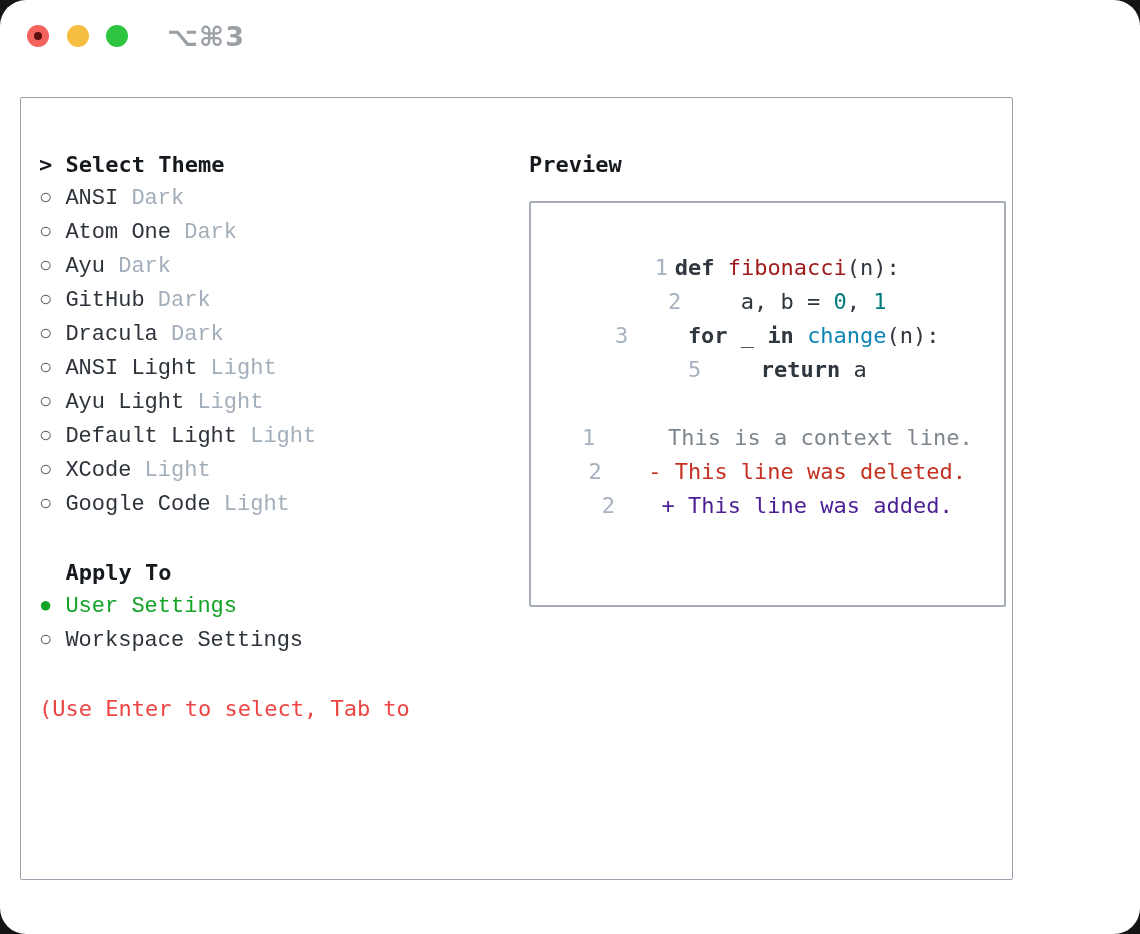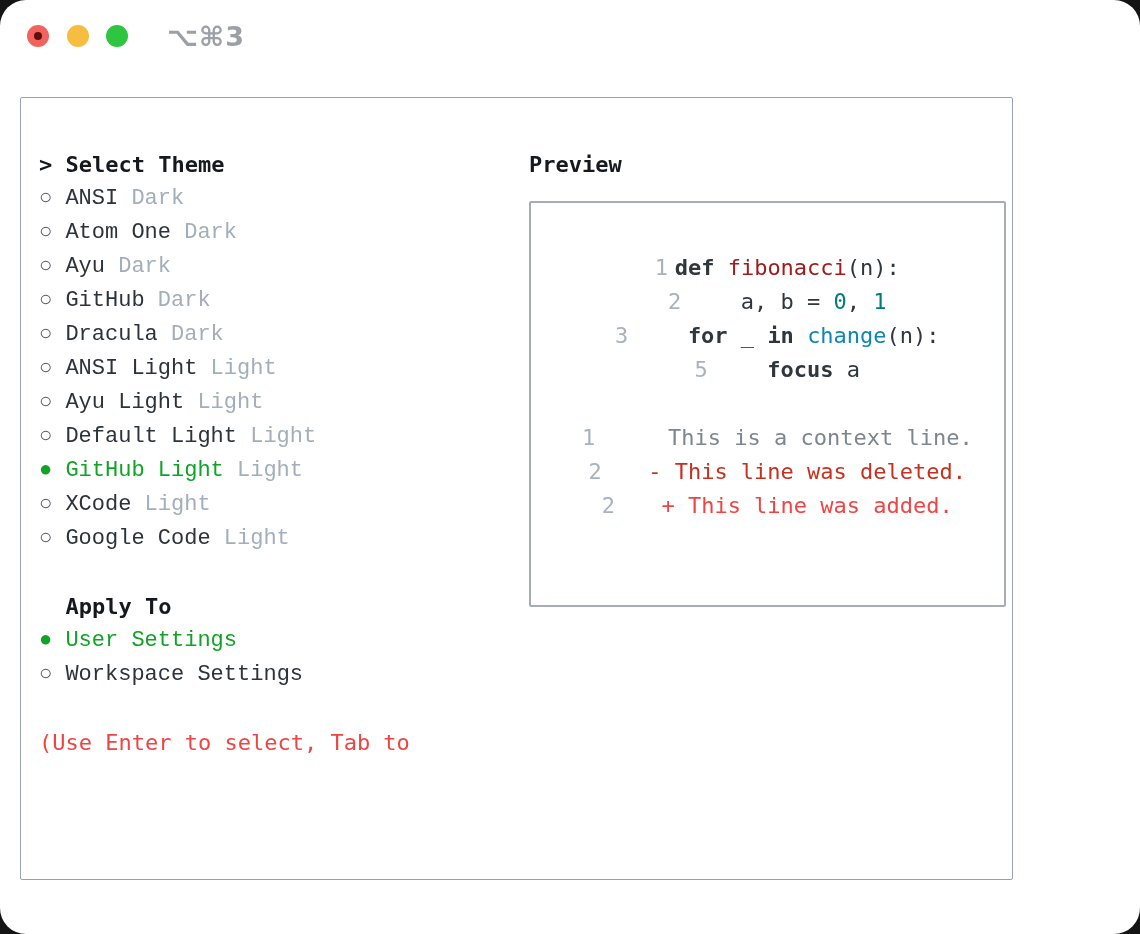--- a/index.html
+++ b/index.html
@@ -37,21 +37,21 @@
                padding:48px 4px 0 17px;overflow:hidden;text-align:center;}
   .code-row{height:34px;line-height:34px;white-space:pre;}
   .lnum{display:inline-block;width:2ch;color:#a7b1bf;}
   .tok-plain{color:#2f363d;}
   .tok-kw{color:#2f363d;font-weight:bold;}
   .tok-title{color:#a01c1c;}
   .tok-num{color:#007c7c;}
   .tok-builtin{color:#0e86b5;}
   .diff-context{color:#7d868f;}
   .diff-deletion{color:#c53020;}
-  .diff-addition{color:#ef4444;margin-top:41px;}
+  .diff-addition{color:#4c1d95;margin-top:41px;}
 </style>
 </head>
 <body>
 
 <div class="window">
 
   <div class="titlebar">
     <span class="light red">
       <span class="dot"></span>
     </span>
@@ -66,21 +66,20 @@
       <div class="row"><span class="prompt">&gt;</span><span> </span><span class="hdr">Select Theme</span></div>
       <div id="theme-list">
           <div class="row list-item"><span class="marker">○</span><span class="item-name">ANSI</span><span class="variant">Dark</span></div>
           <div class="row list-item"><span class="marker">○</span><span class="item-name">Atom One</span><span class="variant">Dark</span></div>
           <div class="row list-item"><span class="marker">○</span><span class="item-name">Ayu</span><span class="variant">Dark</span></div>
           <div class="row list-item"><span class="marker">○</span><span class="item-name">GitHub</span><span class="variant">Dark</span></div>
           <div class="row list-item"><span class="marker">○</span><span class="item-name">Dracula</span><span class="variant">Dark</span></div>
           <div class="row list-item"><span class="marker">○</span><span class="item-name">ANSI Light</span><span class="variant">Light</span></div>
           <div class="row list-item"><span class="marker">○</span><span class="item-name">Ayu Light</span><span class="variant">Light</span></div>
           <div class="row list-item"><span class="marker">○</span><span class="item-name">Default Light</span><span class="variant">Light</span></div>
-          <div class="row list-item selected"><span class="marker">●</span><span class="item-name">GitHub Light</span><span class="variant">Light</span></div>
           <div class="row list-item"><span class="marker">○</span><span class="item-name">XCode</span><span class="variant">Light</span></div>
           <div class="row list-item"><span class="marker">○</span><span class="item-name">Google Code</span><span class="variant">Light</span></div>
         </div>
       <div class="spacer"></div>
       <div class="row"><span class="indent-pad"></span><span class="hdr">Apply To</span></div>
       <div id="apply-list">
           <div class="row list-item selected"><span class="marker">●</span><span class="item-name">User Settings</span></div>
           <div class="row list-item"><span class="marker">○</span><span class="item-name">Workspace Settings</span></div>
         </div>
       <div class="spacer"></div>
@@ -89,21 +88,21 @@
       </div>
     </div>
 
     <div class="right-col">
       <div class="row"><span class="hdr">Preview</span></div>
       <div class="preview-box">
         <div id="code-block">
             <div class="code-row"><span class="lnum">1</span><span class="code"><span class="tok-kw">def</span><span class="tok-plain"> </span><span class="tok-title">fibonacci</span><span class="tok-plain">(n):</span></span></div>
             <div class="code-row"><span class="lnum">2</span><span class="code"><span class="tok-plain">    a, b = </span><span class="tok-num">0</span><span class="tok-plain">, </span><span class="tok-num">1</span></span></div>
             <div class="code-row"><span class="lnum">3</span><span class="code"><span class="tok-plain">    </span><span class="tok-kw">for</span><span class="tok-plain"> _ </span><span class="tok-kw">in</span><span class="tok-plain"> </span><span class="tok-builtin">change</span><span class="tok-plain">(n):</span></span></div>
-            <div class="code-row"><span class="lnum">5</span><span class="code"><span class="tok-plain">    </span><span class="tok-kw">focus</span><span class="tok-plain"> a</span></span></div>
+            <div class="code-row"><span class="lnum">5</span><span class="code"><span class="tok-plain">    </span><span class="tok-kw">return</span><span class="tok-plain"> a</span></span></div>
           </div>
         <div class="spacer"></div>
         <div id="diff-block">
             <div class="code-row"><span class="lnum">1</span><span class="diff-context">     This is a context line.</span></div>
             <div class="code-row"><span class="lnum">2</span><span class="diff-deletion">   - This line was deleted.</span></div>
             <div class="code-row"><span class="lnum">2</span><span class="diff-addition">   + This line was added.</span></div>
           </div>
       </div>
     </div>
 

